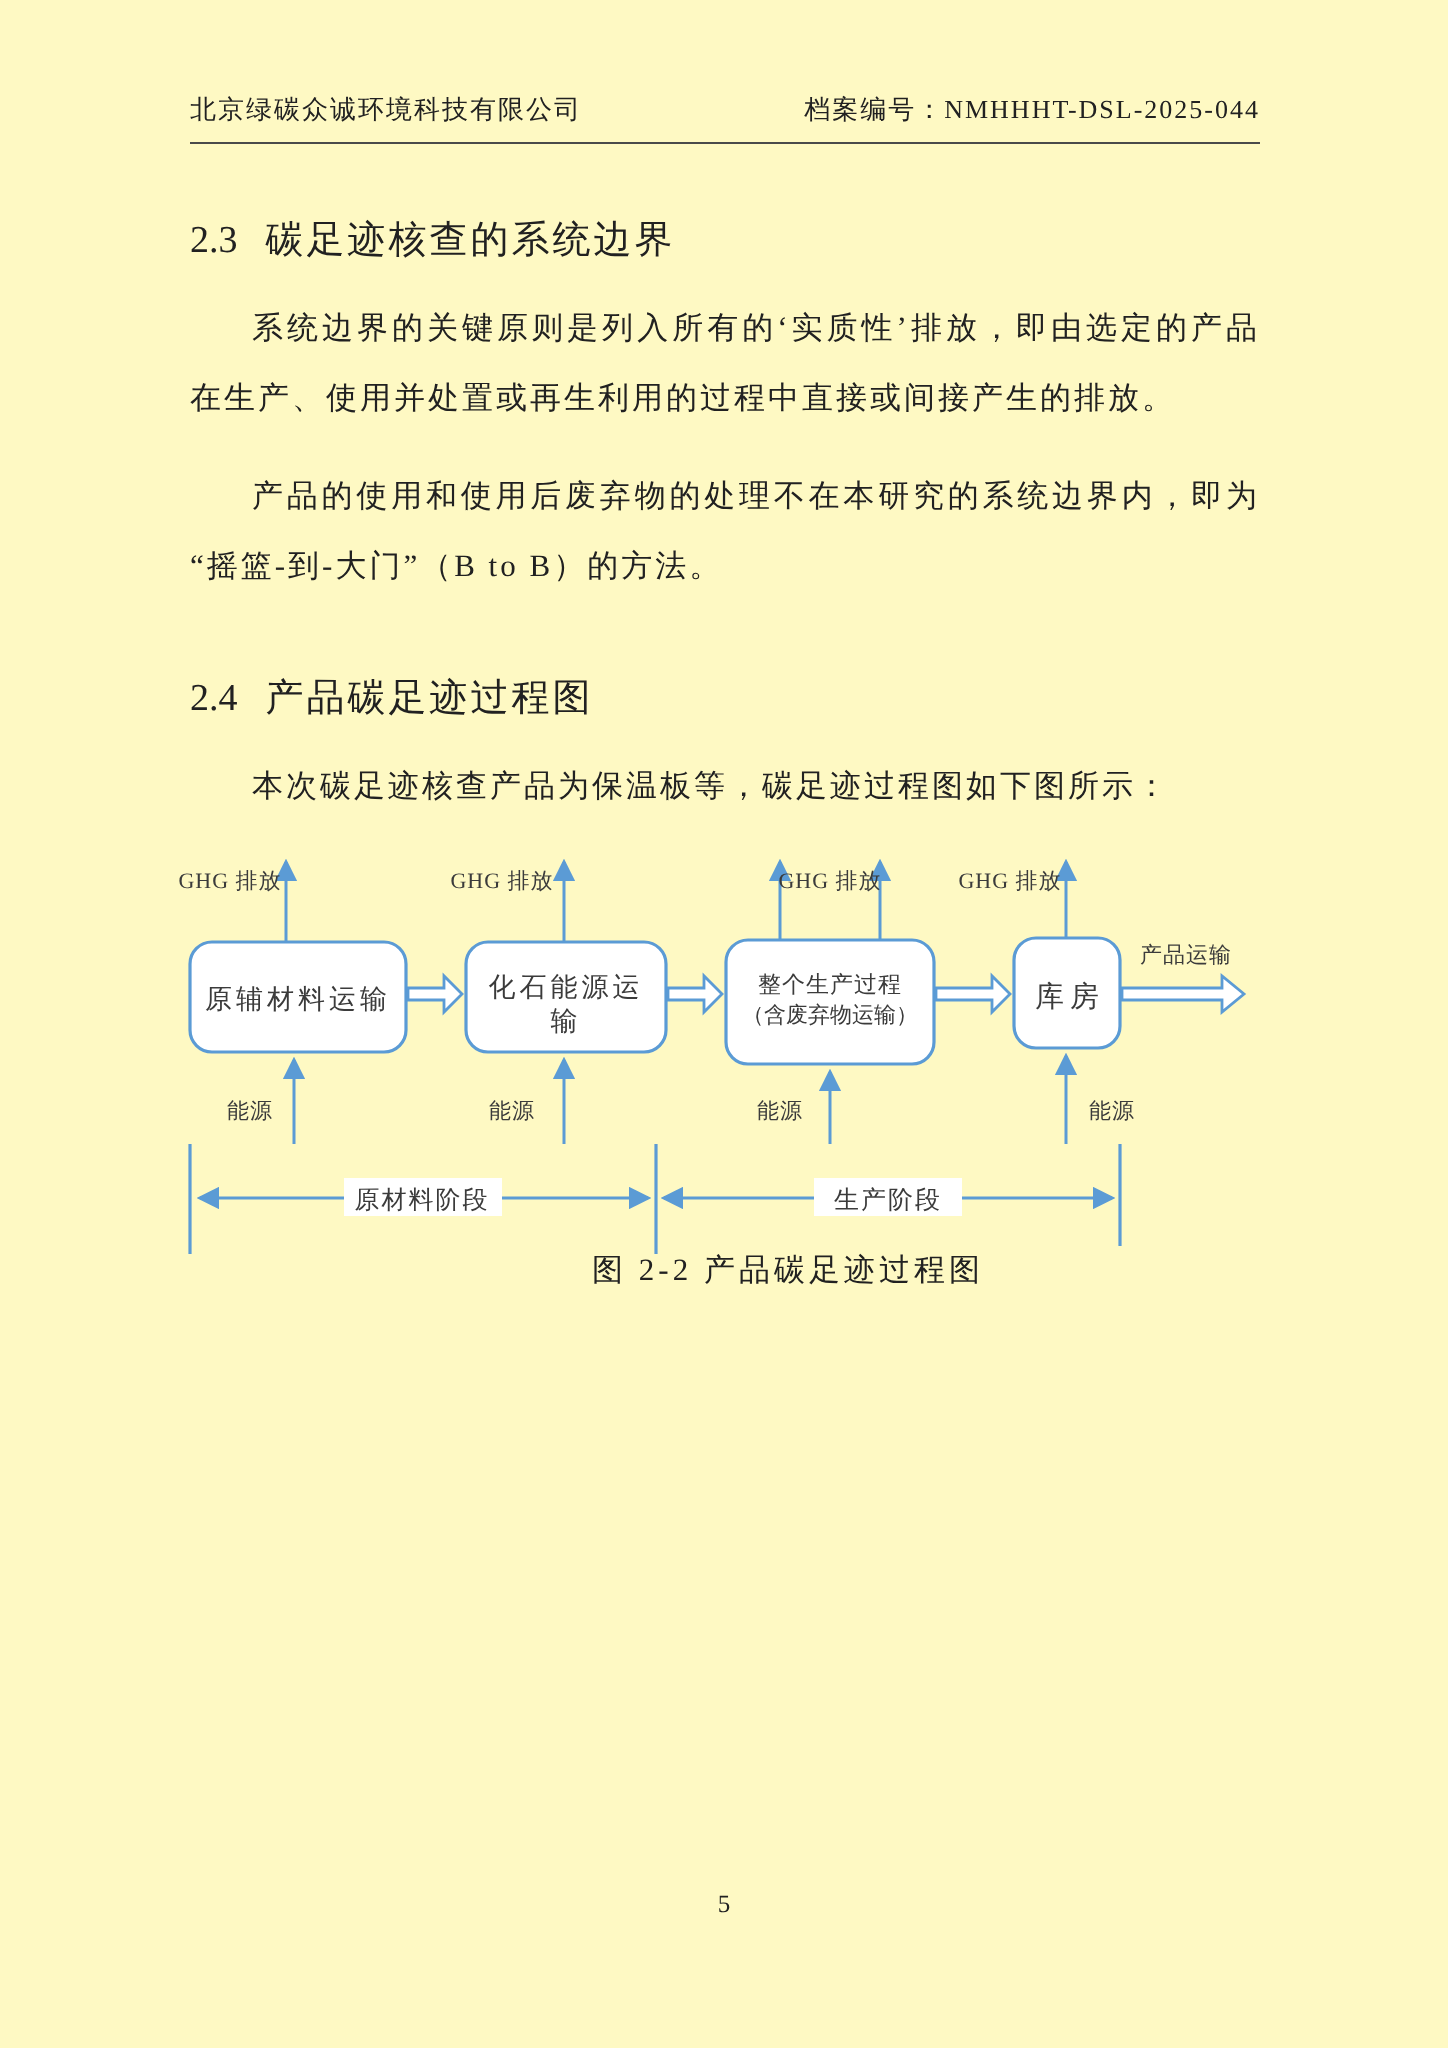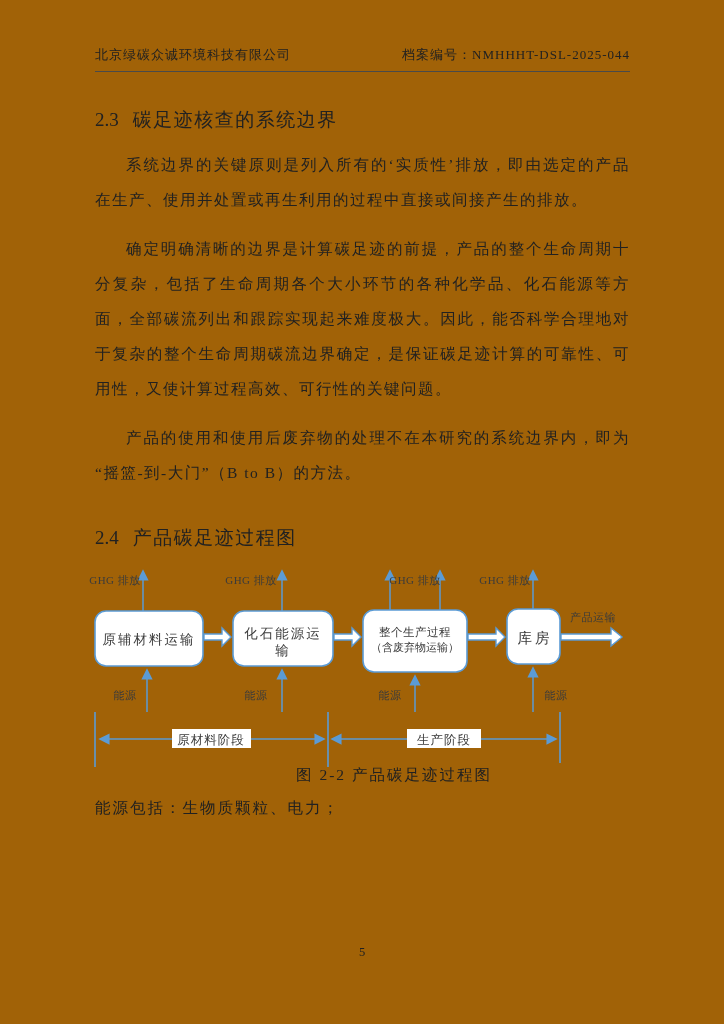--- a/index.html
+++ b/index.html
@@ -1,20 +1,20 @@
 <!DOCTYPE html>
 <html lang="zh"><head>
 <meta charset="utf-8">
 <style>
   html,body{margin:0;padding:0;background:#e9e9e9;}
   .page{
     position:relative;
     width:724px;height:1024px;
     margin:0 auto;
-    background:#a16207;
+    background:#fef9c3;
     font-family:"Liberation Serif","DejaVu Serif",serif;
     color:#212121;
     overflow:hidden;
     box-sizing:border-box;
   }
   .header{
     margin:0 94px 0 95px;
     padding-top:46px;padding-bottom:7px;
     border-bottom:1.5px solid #4a4a4a;
     display:flex;justify-content:space-between;align-items:flex-end;
@@ -66,27 +66,27 @@
     <span>档案编号：NMHHHT-DSL-2025-044</span>
   </div>
 
   <div class="content">
 
     <div class="h2">
       <span class="hnum">2.3</span><span>碳足迹核查的系统边界</span>
     </div>
 
     <p>系统边界的关键原则是列入所有的‘实质性’排放，即由选定的产品在生产、使用并处置或再生利用的过程中直接或间接产生的排放。</p>
-    <p>确定明确清晰的边界是计算碳足迹的前提，产品的整个生命周期十分复杂，包括了生命周期各个大小环节的各种化学品、化石能源等方面，全部碳流列出和跟踪实现起来难度极大。因此，能否科学合理地对于复杂的整个生命周期碳流边界确定，是保证碳足迹计算的可靠性、可用性，又使计算过程高效、可行性的关键问题。</p>
     <p>产品的使用和使用后废弃物的处理不在本研究的系统边界内，即为“摇篮-到-大门”（B to B）的方法。</p>
 
     <div class="h2">
       <span class="hnum">2.4</span><span>产品碳足迹过程图</span>
     </div>
 
+    <p>本次碳足迹核查产品为保温板等，碳足迹过程图如下图所示：</p>
   </div>
 
   <div class="diagram-wrap">
     <svg width="724" height="212" viewBox="0 0 724 212">
       <defs>
         <marker id="ah" viewBox="0 0 10 10" refX="8.5" refY="5" markerWidth="7.5" markerHeight="7.5" orient="auto-start-reverse">
           <path d="M0,0 L10,5 L0,10 Z" fill="#5B9BD5"></path>
         </marker>
       </defs>
 
@@ -138,19 +138,16 @@
       <text x="211" y="187" text-anchor="middle" class="svg-phase">原材料阶段</text>
 
       <line x1="332" y1="182" x2="556" y2="182" stroke="#5B9BD5" stroke-width="1.5" marker-start="url(#ah)" marker-end="url(#ah)"></line>
       <rect x="407" y="172" width="74" height="19" fill="#ffffff"></rect>
       <text x="444" y="187" text-anchor="middle" class="svg-phase">生产阶段</text>
     </svg>
   </div>
 
   <div class="caption">图 2-2 产品碳足迹过程图</div>
 
-  <div class="content">
-    <p class="no-indent">能源包括：生物质颗粒、电力；</p>
-  </div>
 
   <div class="footer-page">5</div>
 
 </div>
 
 </body></html>

